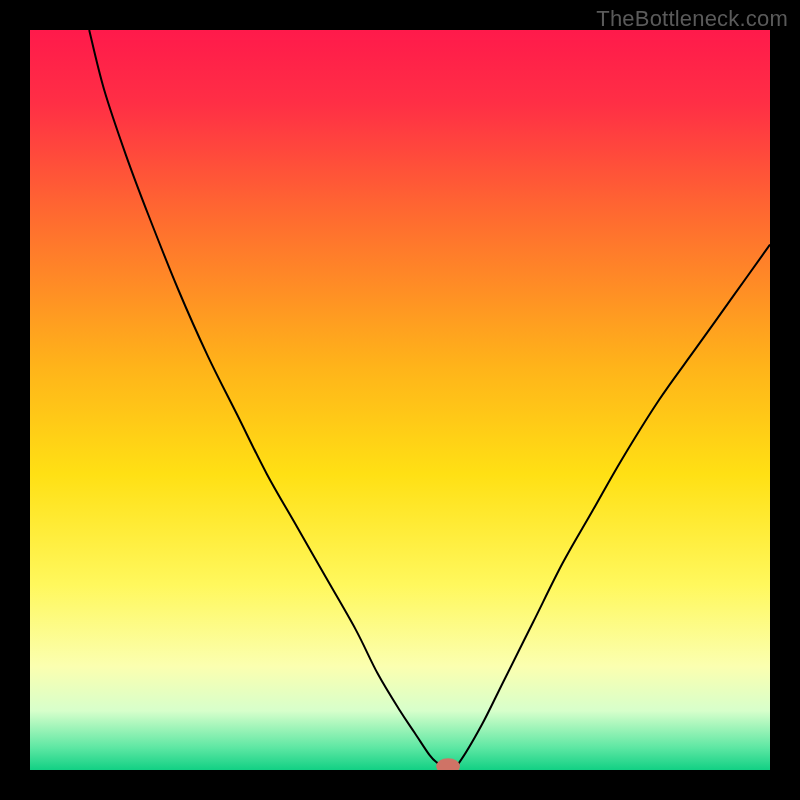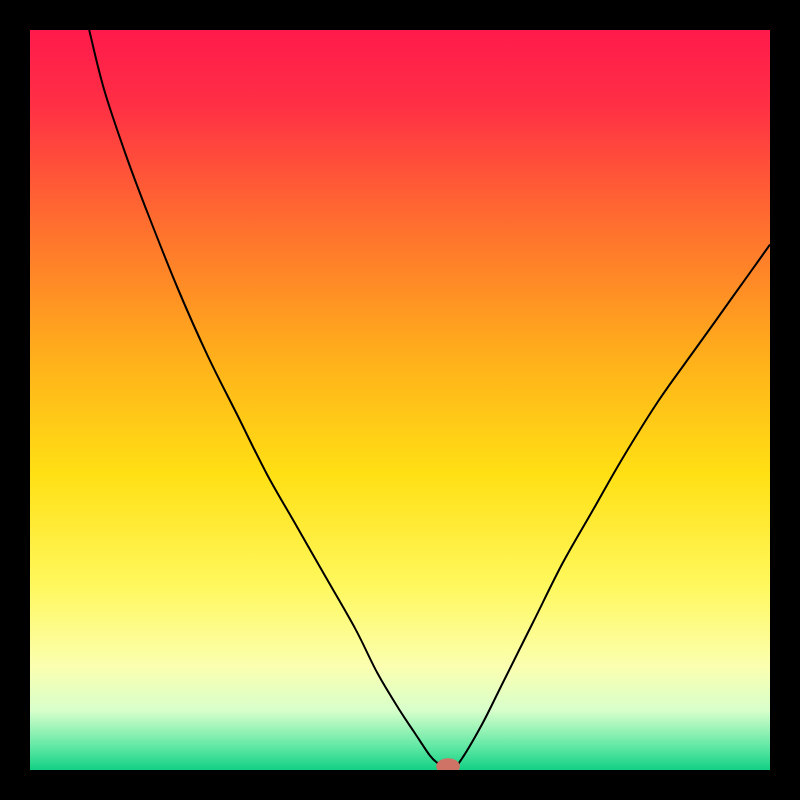--- a/index.html
+++ b/index.html
@@ -36,20 +36,21 @@
     height: 740px;
   }
   svg {
     display: block;
   }
 </style>
 </head>
 <body>
 
 <div class="outer">
+  <div class="watermark">TheBottleneck.com</div>
 
   <div class="plot">
     <svg id="chart-svg" width="740" height="740" viewBox="0 0 740 740">
       <defs>
         <linearGradient id="bg-grad" x1="0" y1="0" x2="0" y2="1">
             <stop offset="0%" stop-color="#ff1a4b"></stop>
             <stop offset="10%" stop-color="#ff2f45"></stop>
             <stop offset="25%" stop-color="#ff6a30"></stop>
             <stop offset="45%" stop-color="#ffb21a"></stop>
             <stop offset="60%" stop-color="#ffe014"></stop>

